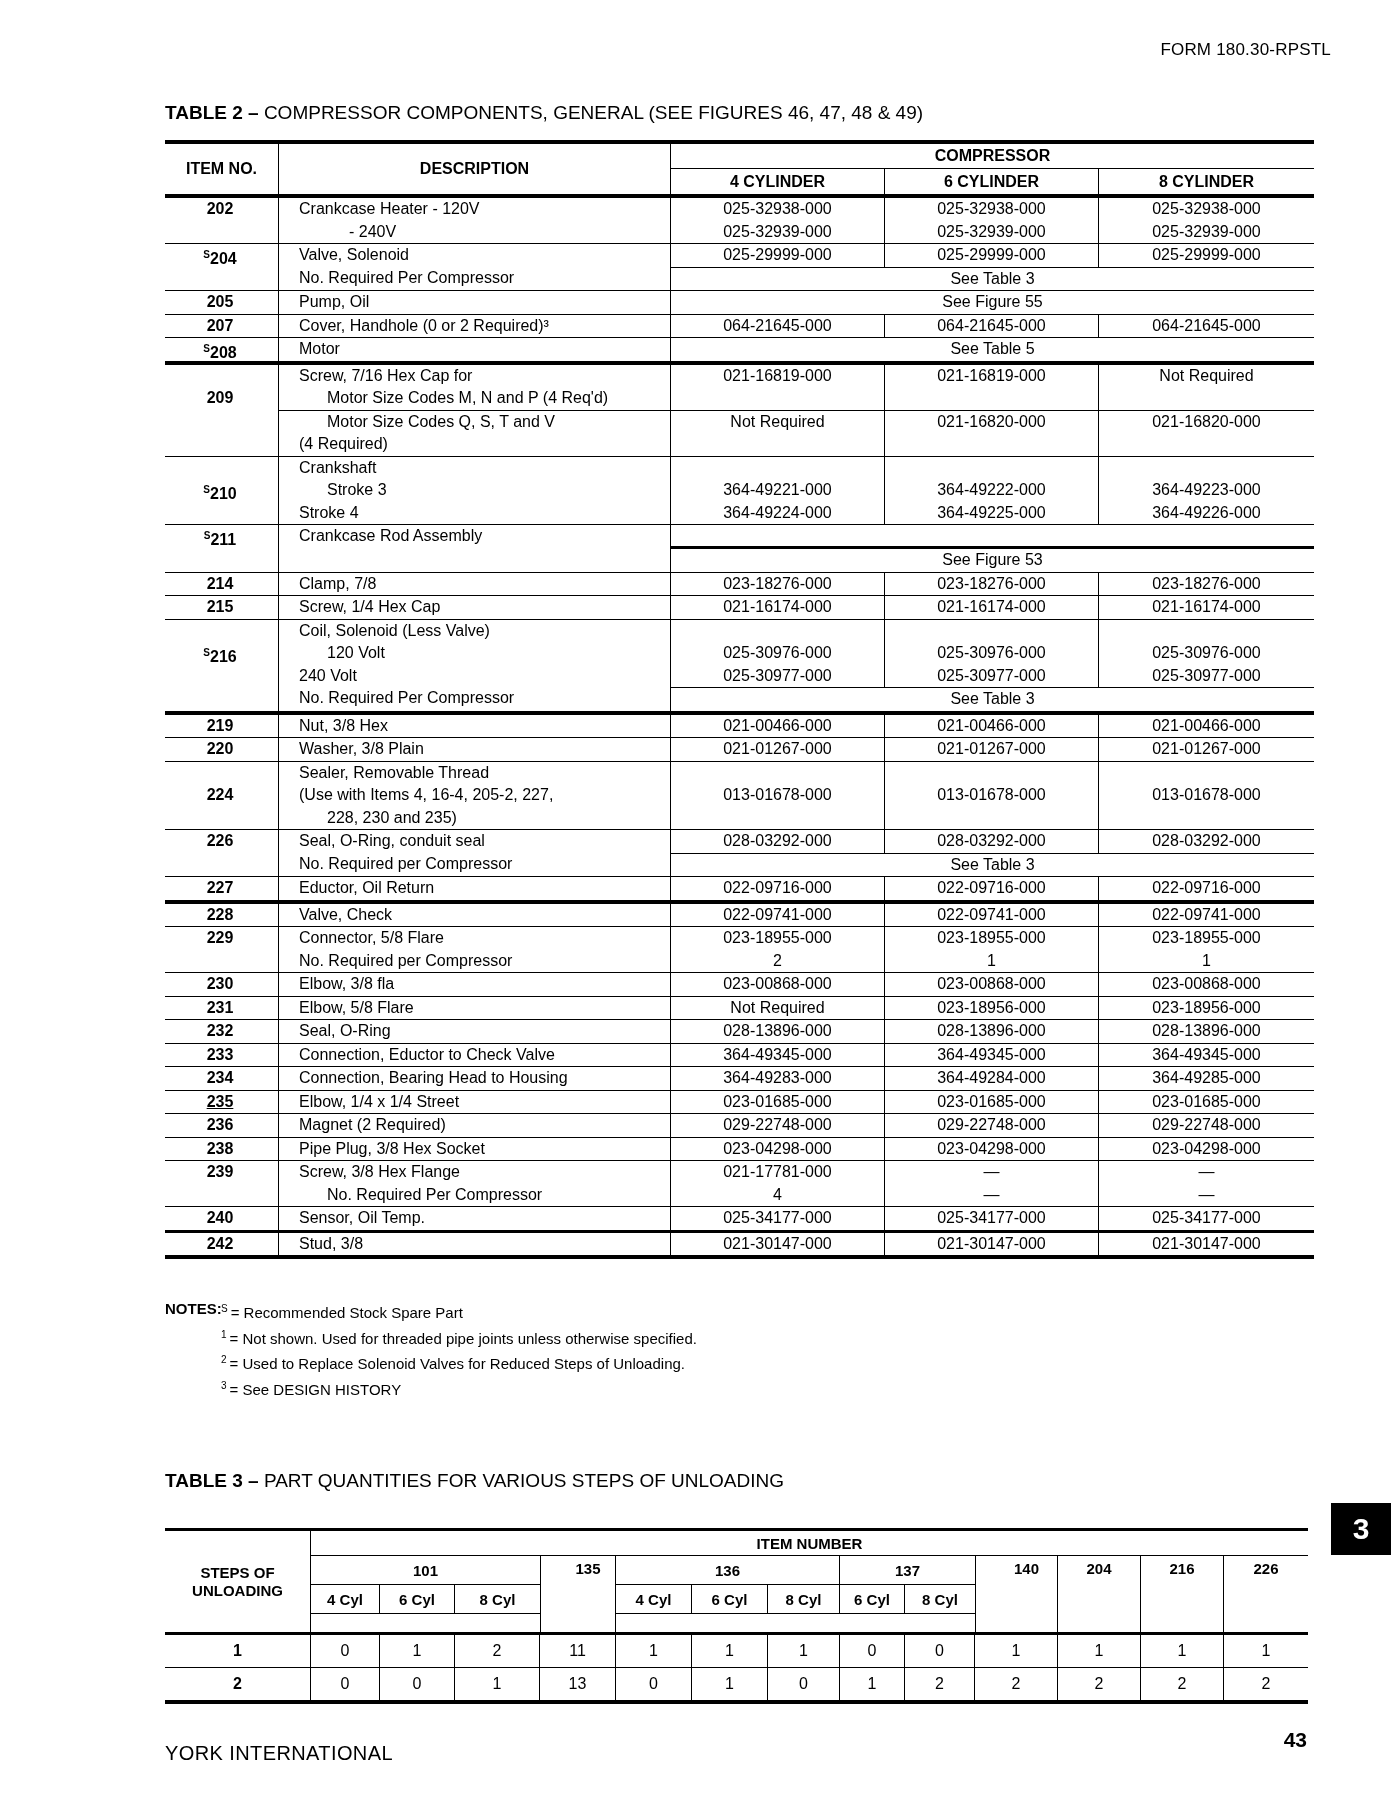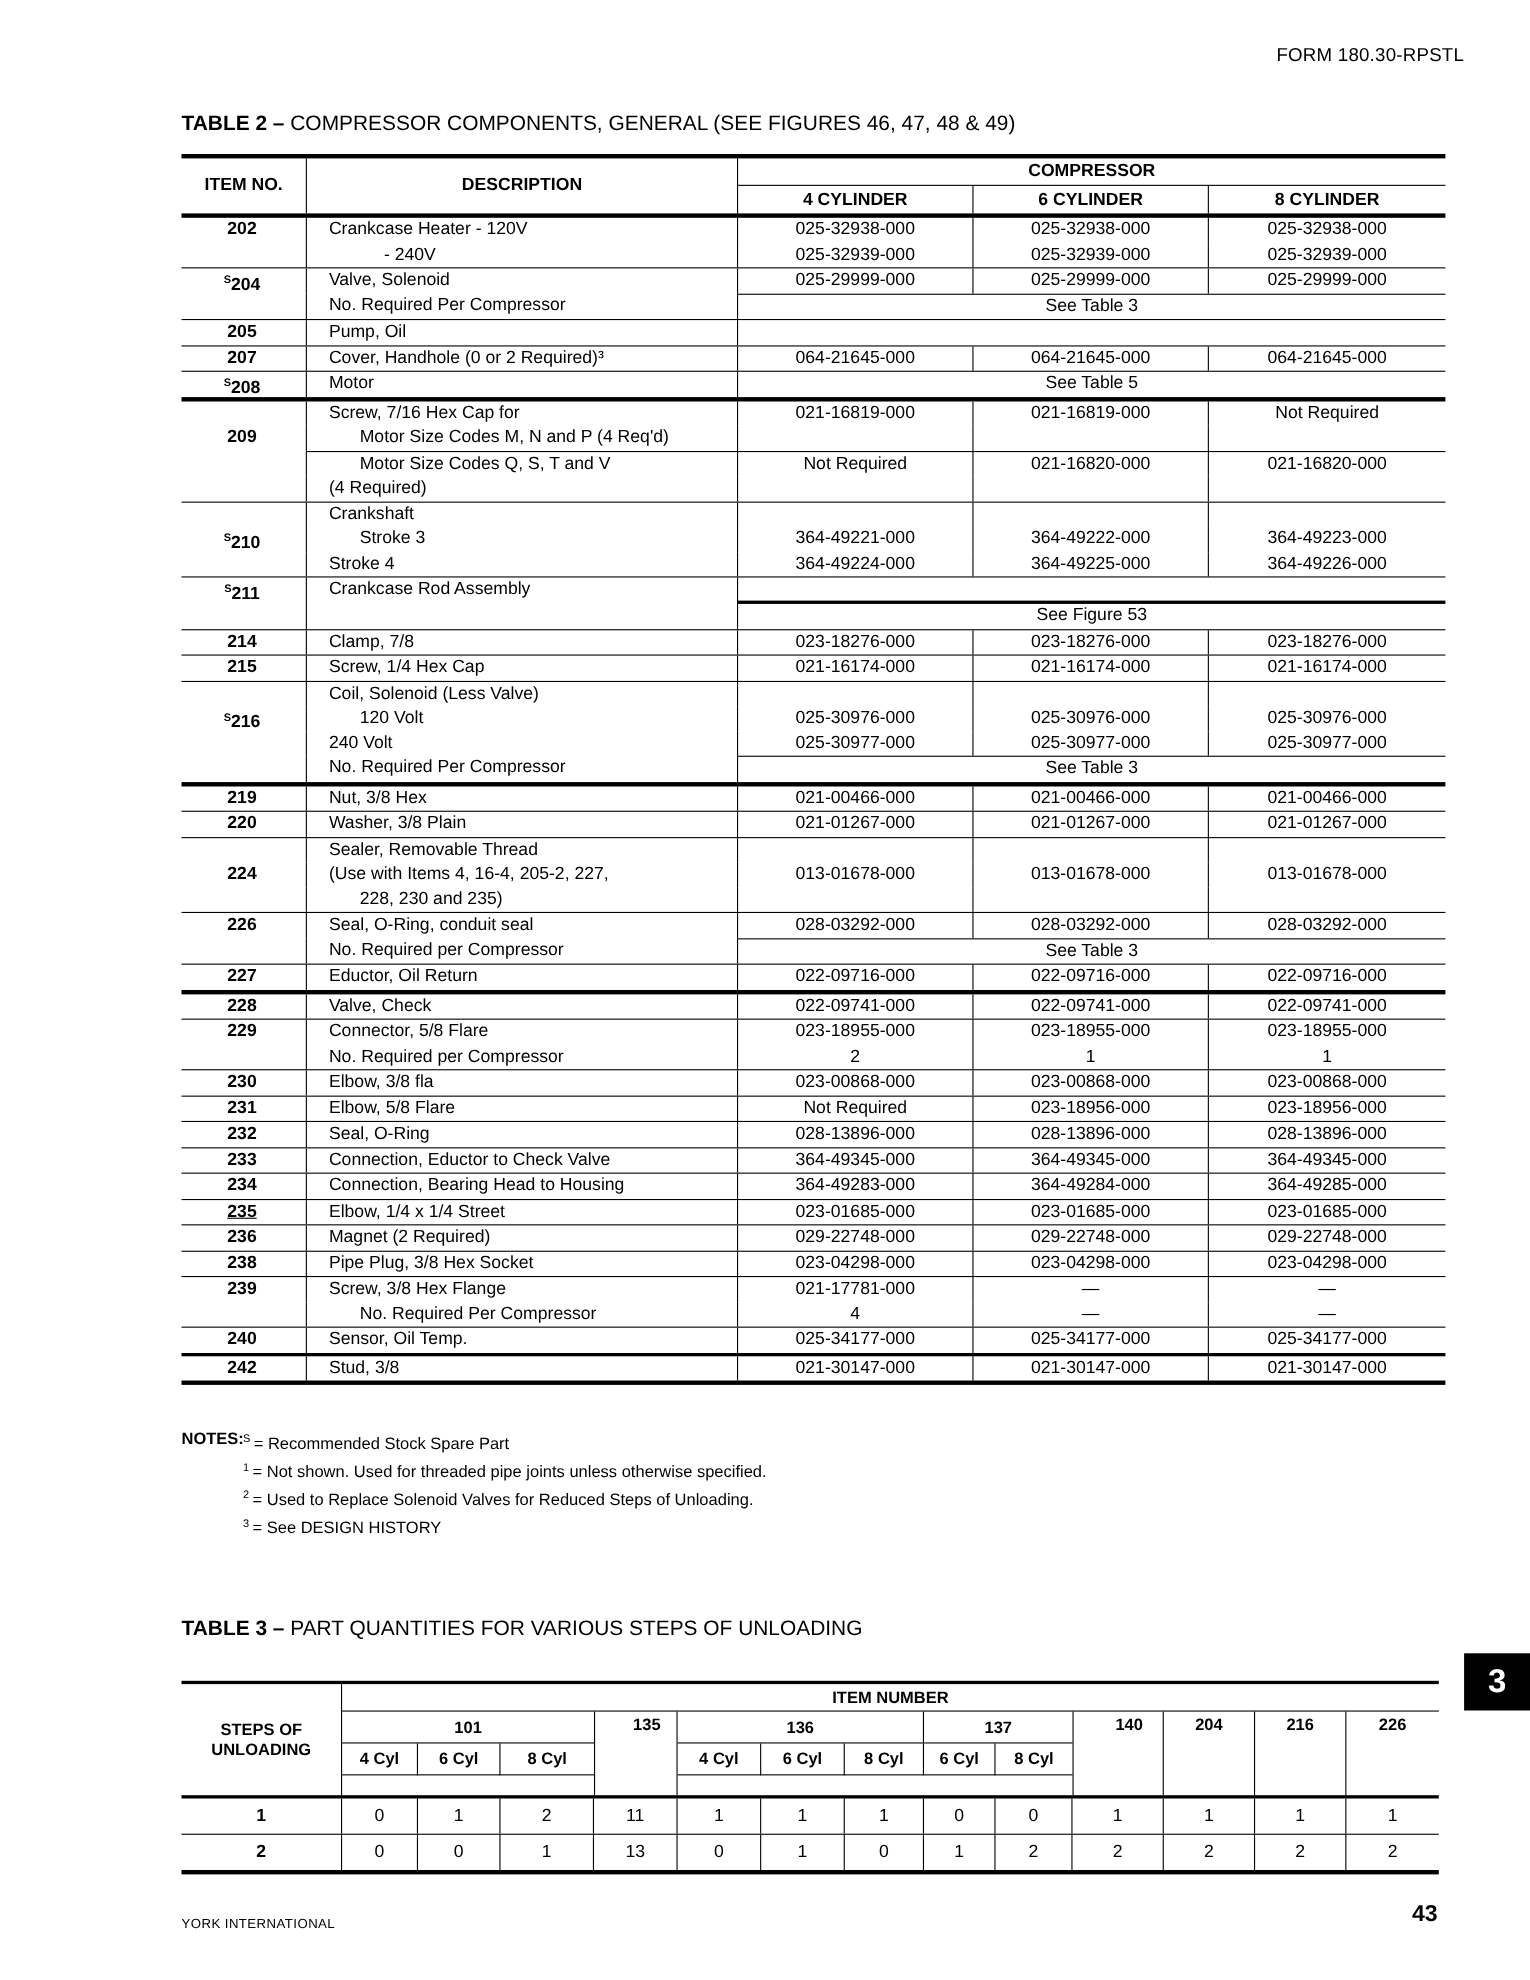--- a/index.html
+++ b/index.html
@@ -6,21 +6,21 @@
   .sheet{position:relative;width:1391px;height:1800px;background:#ffffff;color:#000;
          font-family:"Liberation Sans", sans-serif;overflow:hidden;}
   .abs{position:absolute;}
 
   
   .form-number{top:40px;right:60px;font-size:17px;letter-spacing:.2px;}
   .doc-title{font-size:19px;white-space:nowrap;}
   .doc-title .tb{font-weight:bold;}
   .t2-title{left:165px;top:102px;}
   .t3-title{left:165px;top:1470px;}
-  .footer-brand{left:165px;top:1742px;font-size:12px;letter-spacing:.4px;}
+  .footer-brand{left:165px;top:1742px;font-size:20px;letter-spacing:.4px;}
   .page-number{right:84px;top:1728px;font-size:21px;font-weight:bold;}
   .section-tab{right:0;top:1503px;width:60px;height:52px;background:#000;color:#fff;
                display:flex;align-items:center;justify-content:center;font-size:30px;font-weight:bold;}
 
   
   .t2{left:165px;top:140px;width:1149px;border-top:4px solid #000;border-bottom:4px solid #000;}
   .t2head{display:grid;grid-template-columns:114px 392px 214px 214px 215px;
           grid-template-rows:25px 25px;border-bottom:4px solid #000;font-weight:bold;font-size:16px;}
   .t2head div{display:flex;align-items:center;justify-content:center;}
   .h-item{grid-row:1/3;grid-column:1;border-right:1.5px solid #000;}
@@ -120,20 +120,21 @@
             <div class="ci"></div>
             <div class="cd ind0">No. Required Per Compressor</div>
             <div class="cs">See Table 3</div>
           </div>
           <div class="t2item" style="top: 0px;"><sup>S</sup>204</div>
         </div>
         <div class="t2row bb-thin">
           <div class="t2line spanline">
             <div class="ci"></div>
             <div class="cd ind0">Pump, Oil</div>
+            <div class="cs">See Figure 55</div>
           </div>
           <div class="t2item" style="top: 0px;">205</div>
         </div>
         <div class="t2row bb-thin">
           <div class="t2line">
             <div class="ci"></div>
             <div class="cd ind0">Cover, Handhole (0 or 2 Required)³</div>
             <div class="cv b0">064-21645-000</div>
             <div class="cv b1">064-21645-000</div>
             <div class="cv b2">064-21645-000</div>

